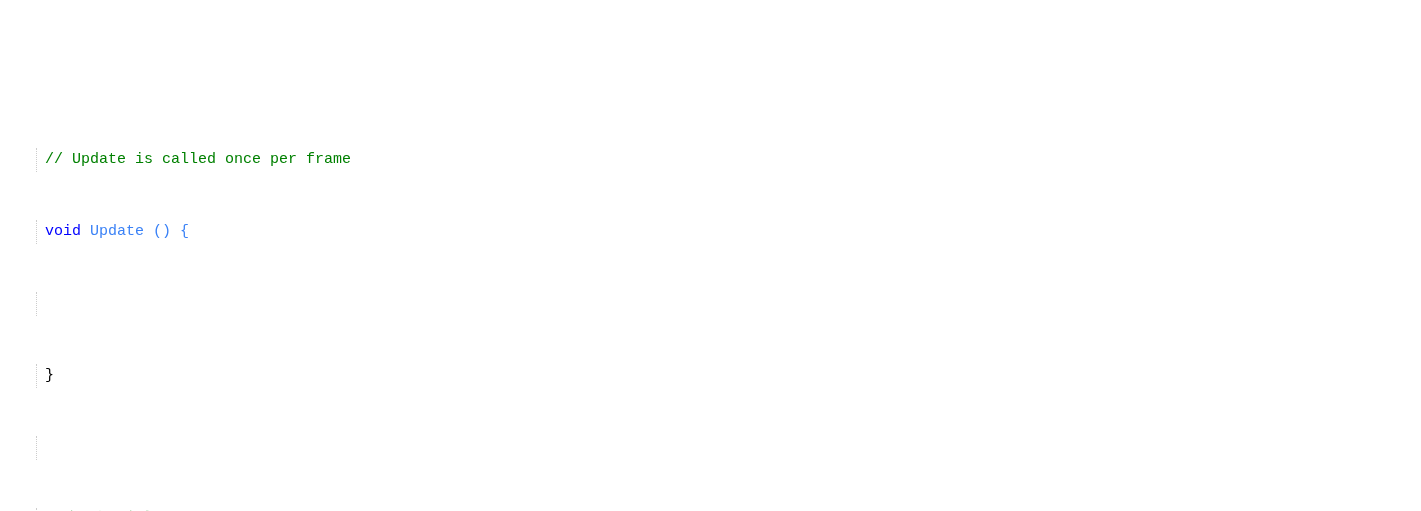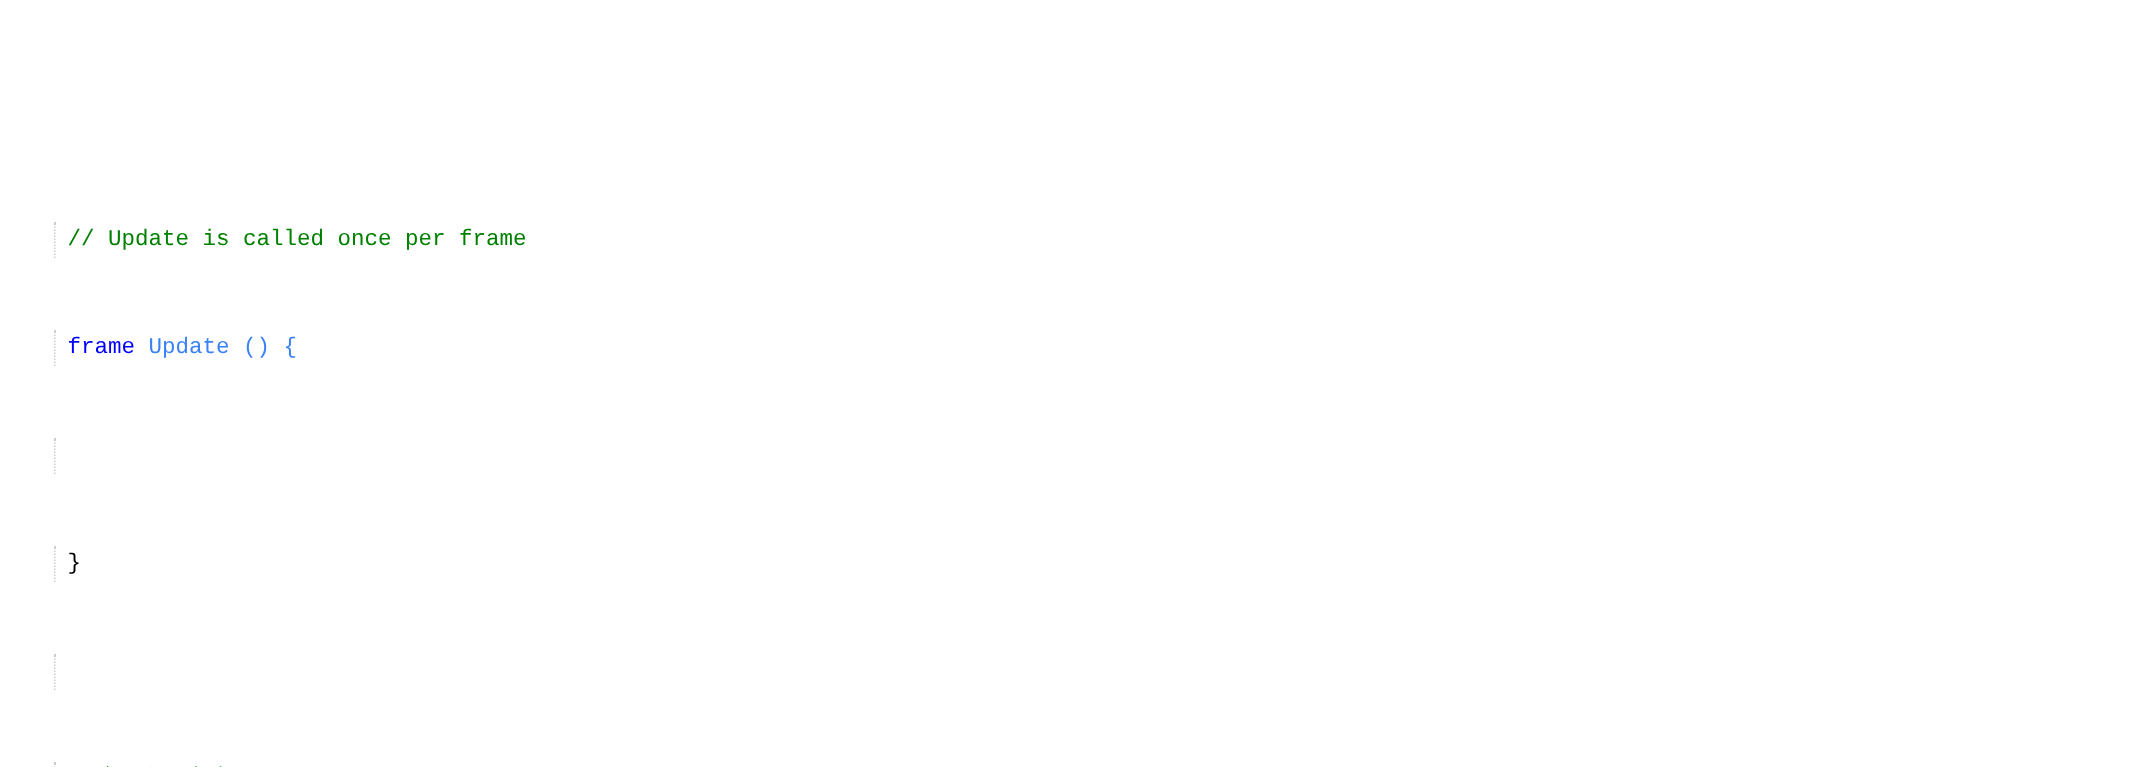--- a/index.html
+++ b/index.html
@@ -56,21 +56,21 @@
   </style>
 </head>
 <body>
 
 
 
 <div class="code-area">
 
 <div class="line"><span class="gutter"></span><span class="guides"><span class="guide-char"></span></span><span class="content c-comment">// Update is called once per frame</span></div>
 
-<div class="line"><span class="gutter"></span><span class="guides"><span class="guide-char"></span></span><span class="content"><span class="c-keyword">frame</span><span class="c-method"> Update () {</span></span></div>
+<div class="line"><span class="gutter"></span><span class="guides"><span class="guide-char"></span></span><span class="content"><span class="c-keyword">void</span><span class="c-method"> Update () {</span></span></div>
 
 <div class="line"><span class="gutter"></span><span class="guides"><span class="guide-char"></span></span><span class="content"></span></div>
 
 <div class="line"><span class="gutter"></span><span class="guides"><span class="guide-char"></span></span><span class="content c-punct">}</span></div>
 
 <div class="line"><span class="gutter"></span><span class="guides"><span class="guide-char"></span></span></div>
 
 <div class="line"><span class="gutter"></span><span class="guides"><span class="guide-char"></span></span><span class="content c-comment">//障碍自动生成</span><span class="cursor-icon">I</span></div>
 
 

